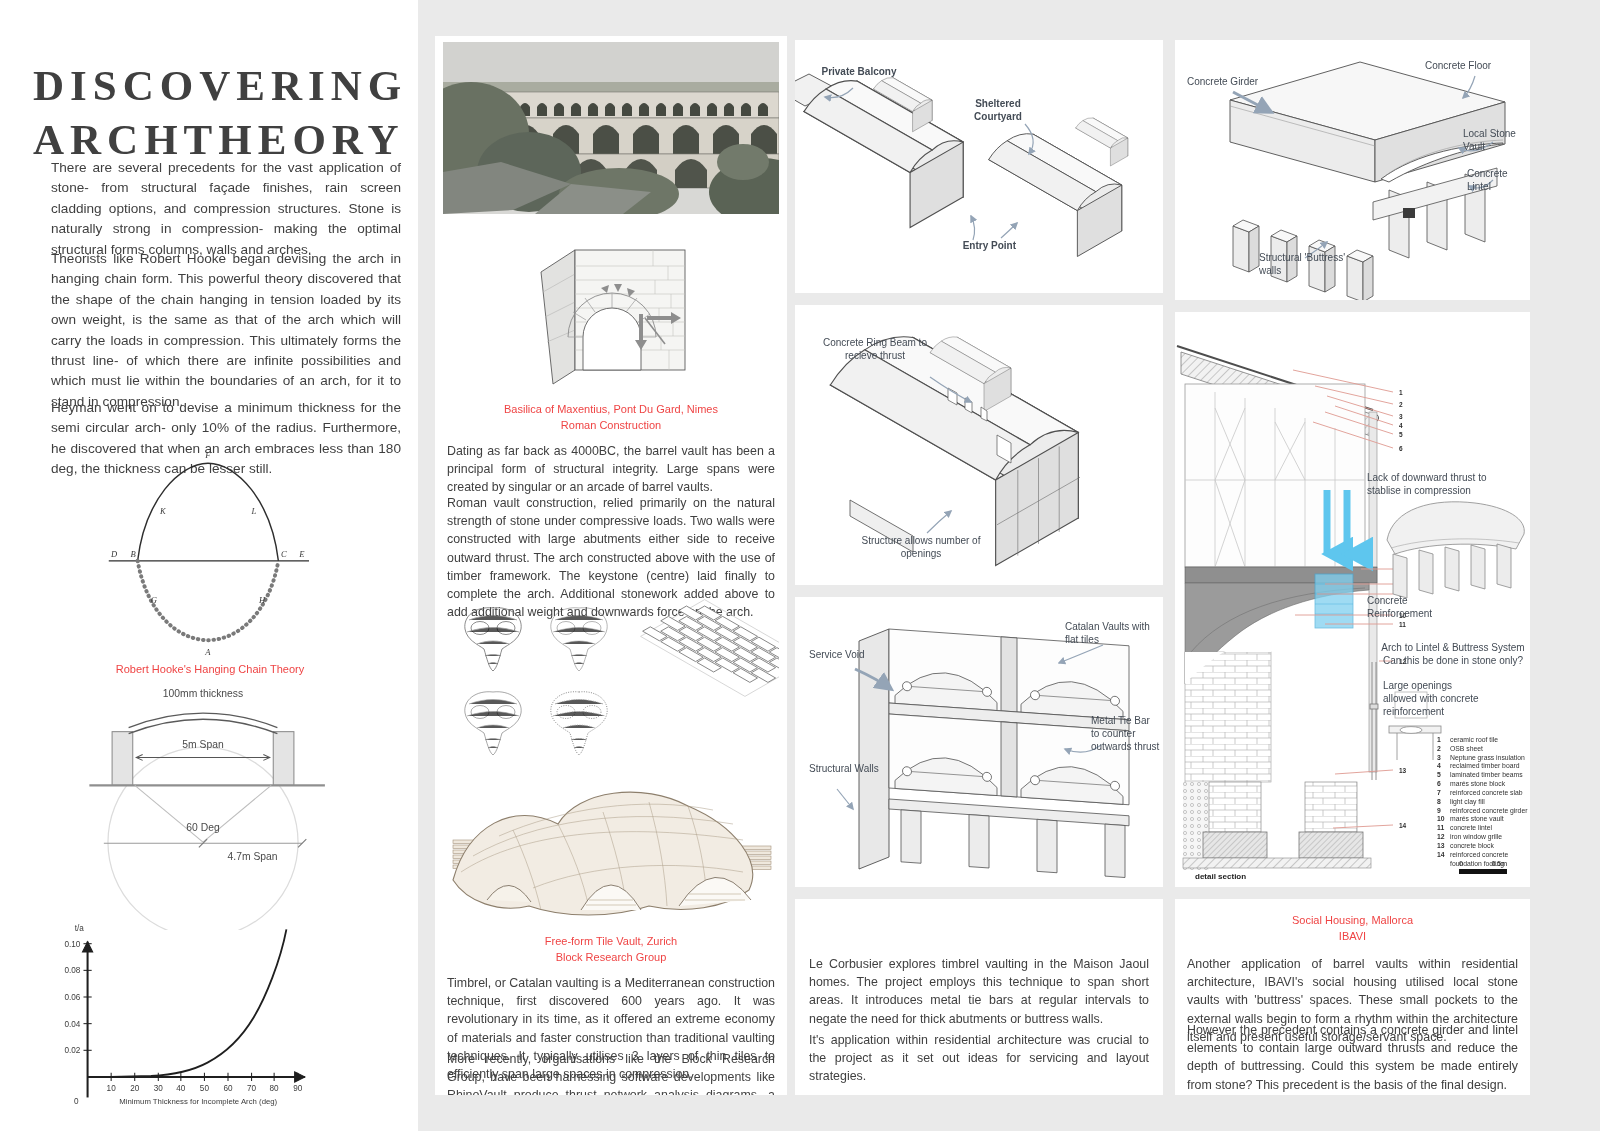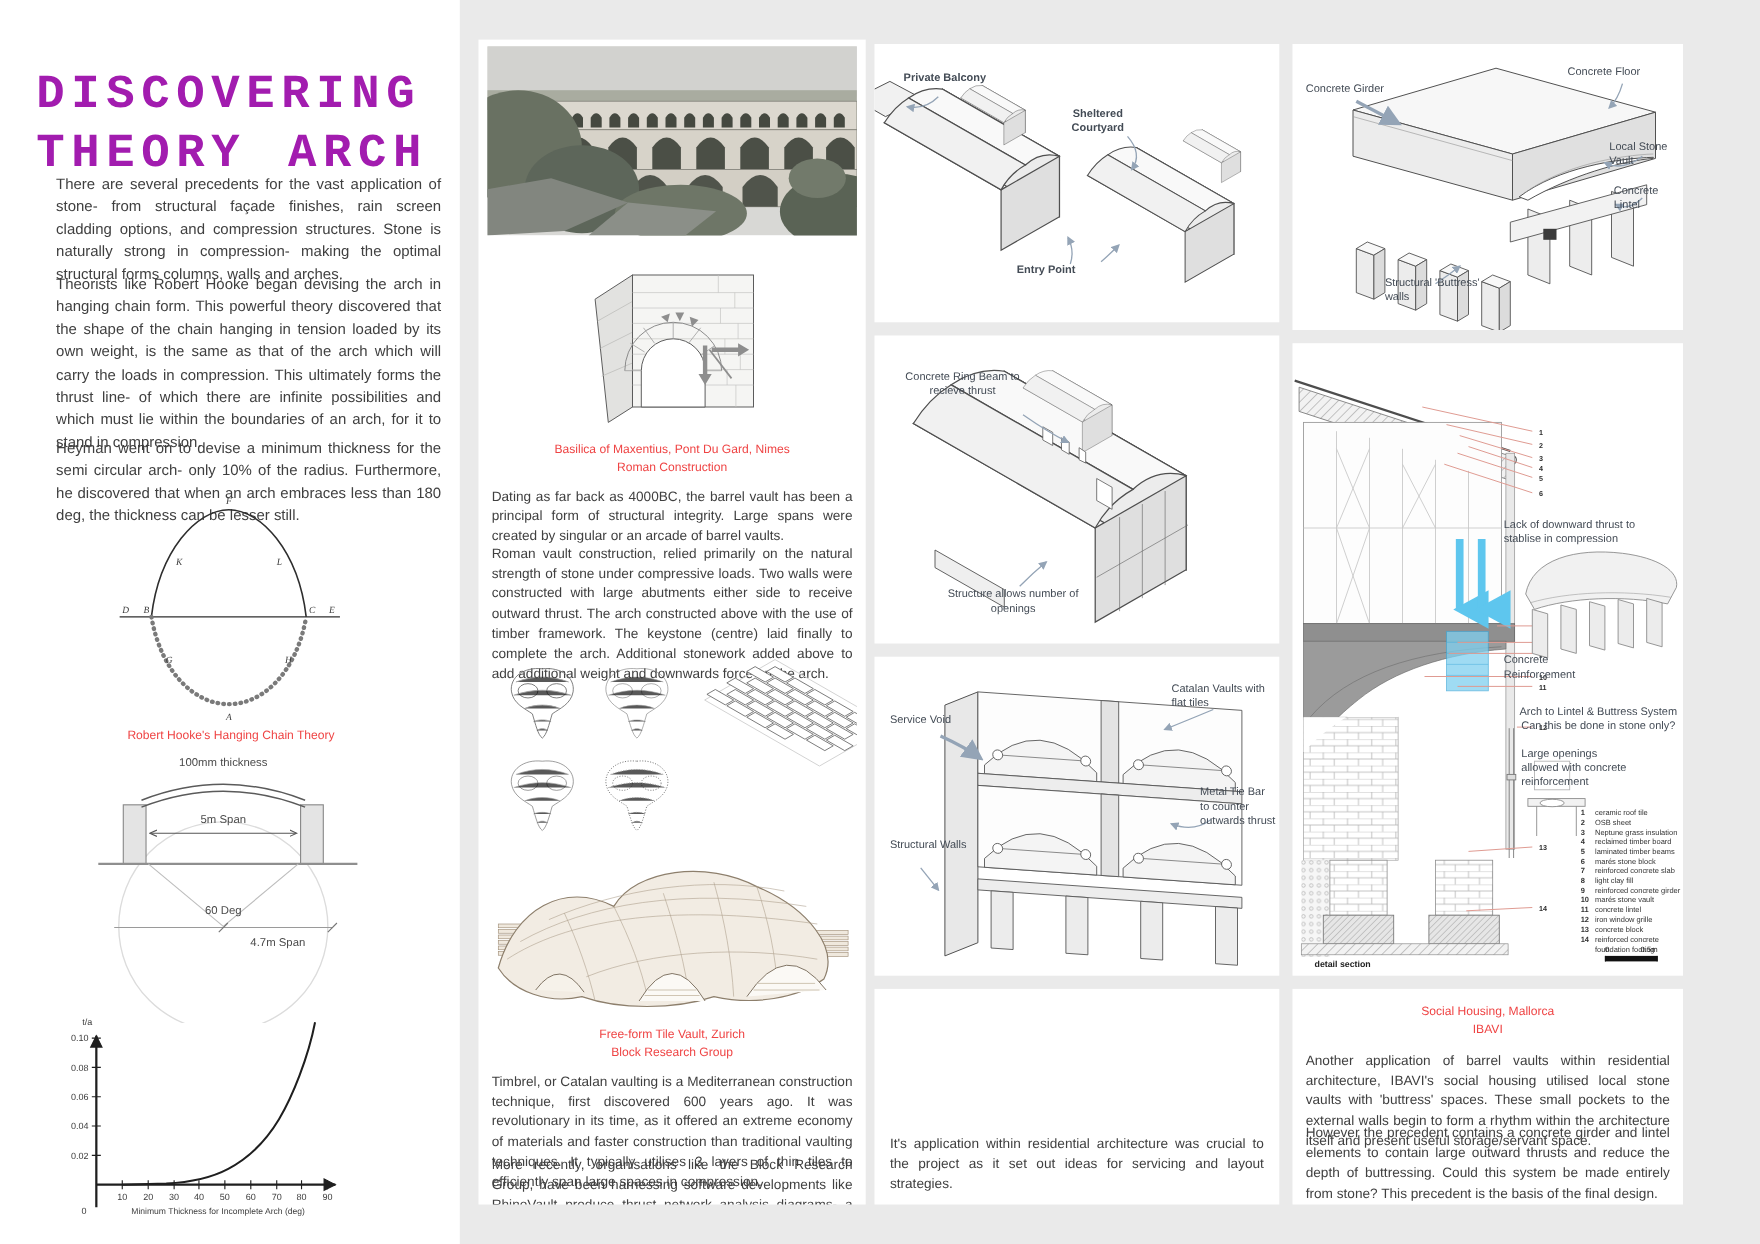--- a/index.html
+++ b/index.html
@@ -1,20 +1,20 @@
 <!DOCTYPE html>
 <html><head>
 <meta charset="utf-8">
 <style>
   html,body{margin:0;padding:0;}
   body{width:1600px;height:1131px;background:#eaeaea;font-family:"Liberation Sans","DejaVu Sans",sans-serif;position:relative;overflow:hidden;}
   .page{position:absolute;inset:0;}
   .card{position:absolute;background:#fff;overflow:hidden;}
   .leftcol{position:absolute;left:0;top:0;width:418px;height:1131px;background:#fff;}
-  .title{position:absolute;left:33px;top:30px;width:356px;font-family:Liberation Mono, monospace;color:#a21caf;font-size:43px;letter-spacing:6px;line-height:1.25;}
+  .title{position:absolute;left:33px;top:30px;width:356px;font-family:Liberation Serif, serif;color:#404040;font-size:43px;letter-spacing:6px;line-height:1.25;}
   .title .t2{display:flex;justify-content:space-between;letter-spacing:6px;}
   .leftcol p.body{position:absolute;left:35px;width:350px;margin:16px;font-size:13.6px;line-height:1.5;color:#3f3f3f;text-align:justify;}
   .cap{text-align:center;font-size:11px;line-height:1.45;color:#ef4444;}
   .para{font-size:12.4px;line-height:1.47;color:#404040;text-align:justify;margin:0;}
   .lbl{position:absolute;font-size:10px;line-height:1.28;color:#434b55;}
   .lbl.c{text-align:center;}
   .figwrap{position:absolute;}
   .figwrap svg{position:absolute;left:0;top:0;}
   .legend{position:absolute;width:92px;}
   .lrow{display:flex;gap:4px;font-size:6.8px;line-height:1.3;color:#333;}
@@ -28,22 +28,22 @@
 </style>
 </head>
 <body>
 
 <div class="page">
 
   <section class="leftcol">
     <h1 class="title">
       <span class="t1">DISCOVERING</span>
       <span class="t2">
+        <span>ARCH</span>
         <span>THEORY</span>
-        <span>ARCH</span>
       </span>
     </h1>
     <p class="body" style="top:142px;">There are several precedents for the vast application of stone- from structural façade finishes, rain screen cladding options, and compression structures. Stone is naturally strong in compression- making the optimal structural forms columns, walls and arches.</p>
     <p class="body" style="top:233px;">Theorists like Robert Hooke began devising the arch in hanging chain form. This powerful theory discovered that the shape of the chain hanging in tension loaded by its own weight, is the same as that of the arch which will carry the loads in compression. This ultimately forms the thrust line- of which there are infinite possibilities and which must lie within the boundaries of an arch, for it to stand in compression.</p>
     <p class="body" style="top:382px;">Heyman went on to devise a minimum thickness for the semi circular arch- only 10% of the radius. Furthermore, he discovered that when an arch embraces less than 180 deg, the thickness can be lesser still.</p>
 
     <div class="figwrap" style="left:68px;top:448px;width:280px;height:212px;">
       <svg width="280" height="212" viewBox="0 0 280 235">
         <g stroke="#2e2e2e" fill="none">
           <line x1="30" y1="125" x2="252" y2="125" stroke-width="1.4"></line>
@@ -421,21 +421,21 @@
         </g>
         <g fill="none" stroke="#94a4b6" stroke-width="1.2">
           <path d="M58,48 Q46,60 30,57" marker-end="url(#ar1)"></path>
           <path d="M230,84 Q244,100 234,114" marker-end="url(#ar1)"></path>
           <path d="M178,200 Q182,188 176,176" marker-end="url(#ar1)"></path>
           <path d="M206,198 Q215,190 222,183" marker-end="url(#ar1)"></path>
         </g>
       </svg>
       <div class="lbl c" style="left:26px;top:26px;width:76px;">Private Balcony</div>
       <div class="lbl c" style="left:160px;top:58px;width:86px;">Sheltered Courtyard</div>
-      <div class="lbl c" style="left:116px;top:200px;width:80px;">Entry Point</div>
+      <div class="lbl c" style="left:141px;top:200px;width:80px;text-align:right;">Entry Point</div>
     </div>
   </section>
 
   <section class="card" style="left:795px;top:305px;width:368px;height:280px;">
     <div class="figwrap" style="left:0;top:0;width:368px;height:280px;">
       <svg width="368" height="280" viewBox="0 0 368 280">
         <defs>
           <g id="jbox2" stroke="#4f4f4f" stroke-width="0.6">
             <polygon points="0,-45 87,5 43.5,30 -43.5,-20" fill="#f3f3f3"></polygon>
             <polygon points="0,0 87,50 87,5 0,-45" fill="#ececec"></polygon>
@@ -523,20 +523,21 @@
         </g>
       </svg>
       <div class="lbl" style="left:14px;top:52px;width:76px;">Service Void</div>
       <div class="lbl" style="left:270px;top:24px;width:94px;">Catalan Vaults with flat tiles</div>
       <div class="lbl" style="left:296px;top:118px;width:70px;">Metal Tie Bar to counter outwards thrust</div>
       <div class="lbl" style="left:14px;top:166px;width:70px;">Structural Walls</div>
     </div>
   </section>
 
   <section class="card" style="left:795px;top:899px;width:368px;height:196px;">
+    <p class="para" style="position:absolute;left:14px;top:56px;width:340px;">Le Corbusier explores timbrel vaulting in the Maison Jaoul homes. The project employs this technique to span short areas. It introduces metal tie bars at regular intervals to negate the need for thick abutments or buttress walls.</p>
     <p class="para" style="position:absolute;left:14px;top:132px;width:340px;">It's application within residential architecture was crucial to the project as it set out ideas for servicing and layout strategies.</p>
   </section>
 
   <section class="card" style="left:1175px;top:40px;width:355px;height:260px;">
     <div class="figwrap" style="left:0;top:0;width:355px;height:260px;">
       <svg width="355" height="260" viewBox="0 0 355 260">
         <defs>
           <marker id="ar4" viewBox="0 0 10 10" refX="8" refY="5" markerWidth="6.5" markerHeight="6.5" orient="auto-start-reverse">
               <path d="M0,0L10,5L0,10Z" fill="#94a4b6"></path>
             </marker>

